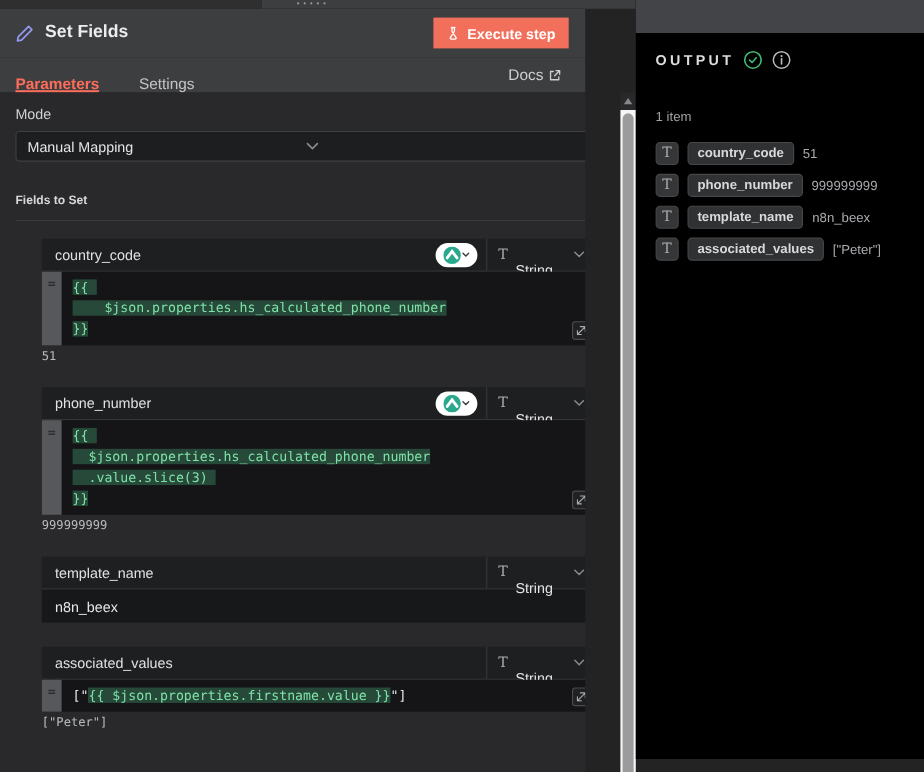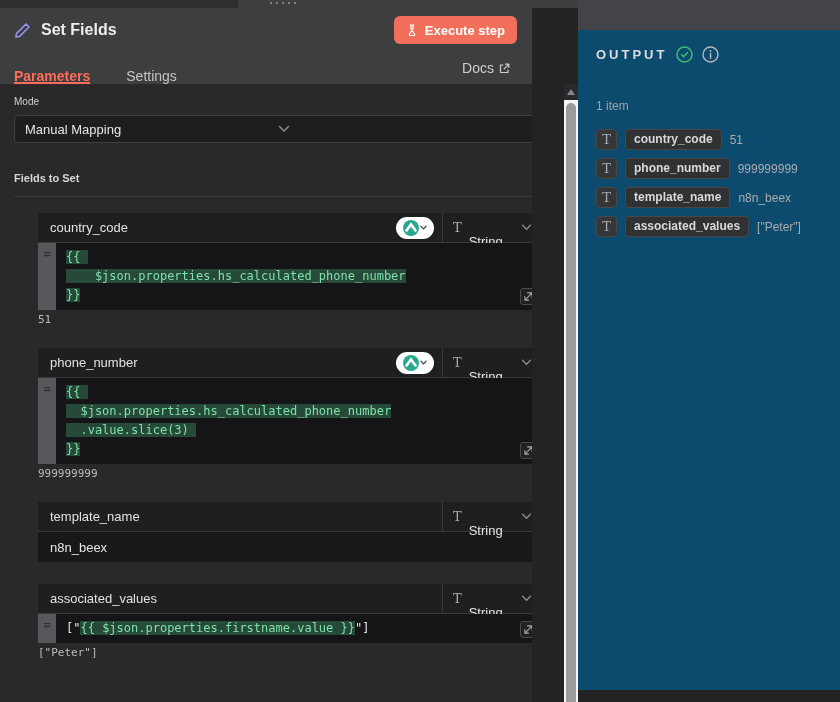--- a/index.html
+++ b/index.html
@@ -10,29 +10,29 @@
   .strip-left  { position:absolute; left:0; top:0; width:238px; height:8px; background:#2f2f30; }
   .strip-right { position:absolute; left:238px; top:0; width:340px; height:8px; background:#3d3e40; }
   .drag-dots { position:absolute; left:32px; top:2px; display:flex; gap:4px; }
   .drag-dots i { width:2px; height:2px; background:#9a9a9a; border-radius:50%; }
 
   
   .panel { position:absolute; left:0; top:8px; width:532px; bottom:0; background:#29292b; display:flex; flex-direction:column; }
   .panel-header { height:44px; background:#3d3e40; display:flex; align-items:center; gap:10px; padding:0 15px 0 14px; flex:0 0 auto; }
   .panel-title { font-size:16px; font-weight:700; color:#eceded; }
   .spacer { flex:1; }
-  .exec-btn { display:flex; align-items:center; gap:7px; background:#f2705b; color:#fff; border:none; border-radius:6px; height:28px; padding:0 12px; font-size:13px; font-weight:600; cursor:pointer; font-family:"Liberation Sans",sans-serif; }
+  .exec-btn { display:flex; align-items:center; gap:7px; background:#f2705b; color:#fff; border:none; border-radius:0; height:28px; padding:0 12px; font-size:13px; font-weight:600; cursor:pointer; font-family:"Liberation Sans",sans-serif; }
 
   .tab-bar { height:32px; background:#3d3e40; display:flex; align-items:stretch; padding:0 22px 0 14px; flex:0 0 auto; }
   .tab { display:flex; align-items:center; font-size:14px; color:#c3c4c6; margin-right:36px; cursor:pointer; border-bottom:2px solid transparent;margin-top:18px; }
   .tab.active { color:#ff6d5a; border-bottom-color:#ff6d5a; font-weight:600; }
   .docs-link { display:flex; align-items:center; gap:5px; font-size:14px; color:#cfd0d2; cursor:pointer; }
 
   .content { flex:1; background:#29292b; padding:12px 0 0 14px; position:relative; overflow:hidden; }
-  .label { font-size:10px; color:#d0d1d3; }
+  .label { font-size:13px; color:#d0d1d3; }
   .mode-select { margin-top:8px; width:528px; height:28px; background:#1d1e20; border:1px solid #3f4042; border-radius:4px; display:flex; align-items:center; padding:0 10px; cursor:pointer; }
   .mode-select span { flex:1; font-size:13px; color:#e4e5e7; }
   .section-label { margin-top:29px; font-size:11px; font-weight:600; color:#d6d7d9; }
   .divider { margin-top:12px; width:528px; height:1px; background:#3a3a3c; }
 
   .field { margin-top:16px; width:504px; margin-left:24px; }
   .field + .field { margin-top:22px; }
   .field-head { height:30px; background:#1e1f21; display:flex; align-items:center; border-bottom:1px solid #38393b; }
   .field-name { flex:1; font-size:13px; color:#e0e1e3; padding-left:12px; }
   .avatar-pill { width:38px; height:22px; background:#fff; border-radius:11px; display:flex; align-items:center; justify-content:center; gap:1px; margin-right:8px; cursor:pointer; }
@@ -51,21 +51,21 @@
   .value-row { height:30px; background:#17181a; display:flex; align-items:center; padding-left:12px; font-size:13px; color:#e6e7e9; }
 
   
   .scrollbar { position:absolute; left:564px; top:84px; width:14px; bottom:0; }
   .scroll-arrow { height:16px; background:#29292b; display:flex; align-items:center; justify-content:center; cursor:pointer; }
   .scroll-arrow svg { display:block; }
   .scroll-track { position:absolute; top:16px; left:0; right:0; bottom:0; background:#f5f5f5; }
   .scroll-thumb { position:absolute; left:2px; right:2px; top:3px; bottom:-8px; background:#9b9b9d; border-radius:6px; cursor:pointer; }
 
   
-  .right { position:absolute; left:578px; top:0; width:262px; bottom:12px; background:#0c4a6e; }
+  .right { position:absolute; left:578px; top:0; width:262px; bottom:12px; background:#000000; }
   .canvas-strip { height:30px; background:#434447; }
   .output-body { padding:16px 18px 0 18px; }
   .output-head { display:flex; align-items:center; gap:9px; }
   .output-title { font-size:13px; font-weight:700; letter-spacing:3px; color:#dcdddf; }
   .items-count { margin-top:36px; font-size:12px; color:#9fa1a4; }
   .out-rows { margin-top:16px; }
   .out-row { display:flex; align-items:center; gap:8px; margin-bottom:8px; }
   .t-box { width:21px; height:21px; background:#353638; border:1px solid #464749; border-radius:4px; display:flex; align-items:center; justify-content:center; flex:0 0 auto; }
   .name-pill { background:#303133; border:1px solid #464749; border-radius:4px; padding:2px 8px 3px 8px; font-size:12px; font-weight:600; color:#d8d9db; cursor:pointer; }
   .out-value { font-size:12px; color:#a9abae; }

